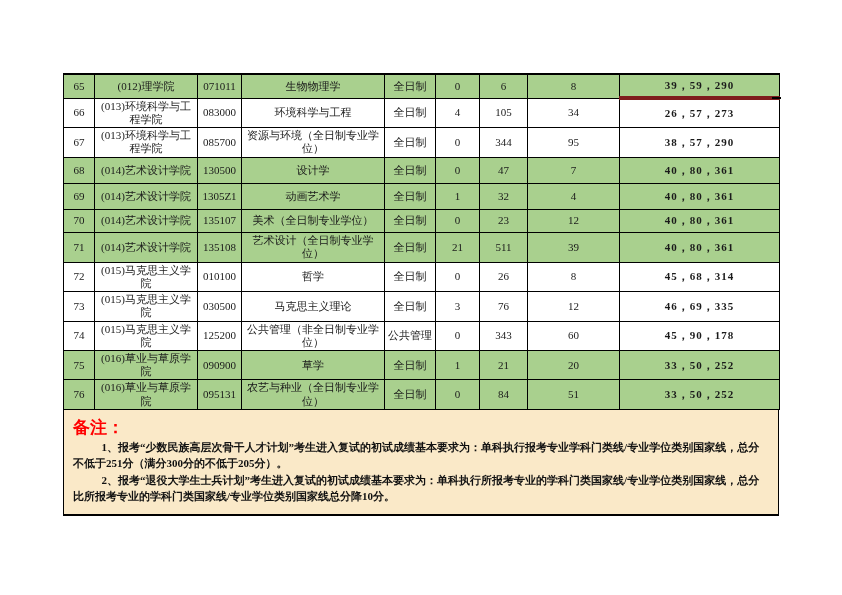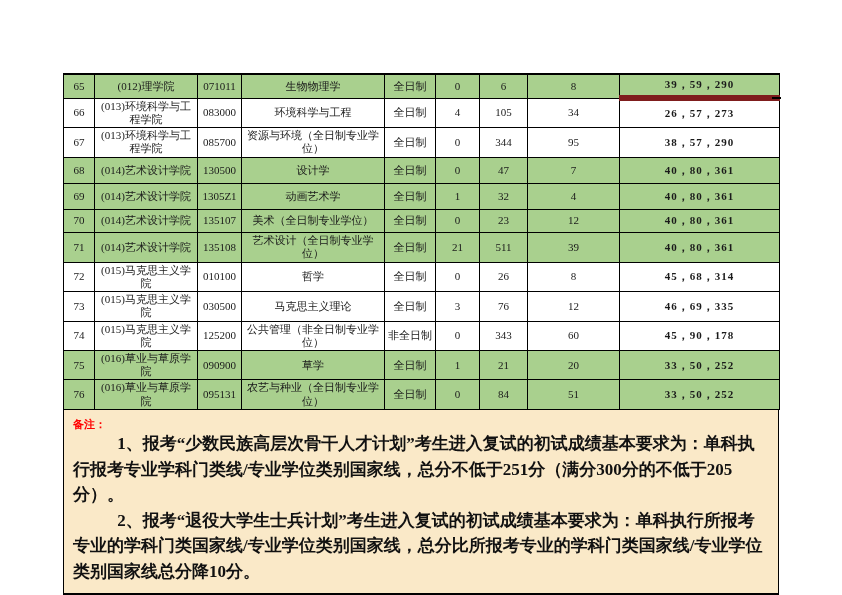--- a/index.html
+++ b/index.html
@@ -37,21 +37,21 @@
   table.results {
     border-top: 2px solid #000;
   }
   tr.hl td { background: #A9D08E; }
   tr.plain td { background: #ffffff; }
   td.c-scores {
     font-weight: bold;
     font-size: 11.5px;
     letter-spacing: 1px;
   }
-  tr.first-row td.c-scores { border-bottom: 6px solid #7f1d1d; }
+  tr.first-row td.c-scores { border-bottom: 4px solid #7f1d1d; }
   #border-tick {
     position: absolute;
     left: 715px;
     top: 24px;
     width: 9px;
     height: 2px;
     background: #000;
   }
   #notes-box {
     box-sizing: border-box;
@@ -59,28 +59,28 @@
     min-height: 101px;
     background: #FAE9C8;
     border: 1px solid #000;
     border-top: none;
     border-bottom-width: 2px;
     padding: 7px 9px 9px 9px;
   }
   #notes-label {
     color: #FF0000;
     font-weight: bold;
-    font-size: 11px;
+    font-size: 17px;
     line-height: 1.3;
   }
   .note-para {
     margin: 0;
     color: #111111;
     font-weight: bold;
-    font-size: 17px;
+    font-size: 11px;
     line-height: 1.5;
     text-indent: 2.6em;
     word-break: break-all;
   }
 </style>
 </head>
 <body>
 
 <div id="sheet">
 
@@ -194,21 +194,21 @@
           <td class="c-v1">3</td>
           <td class="c-v2">76</td>
           <td class="c-v3">12</td>
           <td class="c-scores">46，69，335</td>
         </tr>
         <tr class="plain" style="height: 26px;">
           <td class="c-num">74</td>
           <td class="c-college">(015)马克思主义学院</td>
           <td class="c-code">125200</td>
           <td class="c-major">公共管理（非全日制专业学位）</td>
-          <td class="c-mode">非全日制</td>
+          <td class="c-mode">公共管理</td>
           <td class="c-v1">0</td>
           <td class="c-v2">343</td>
           <td class="c-v3">60</td>
           <td class="c-scores">45，90，178</td>
         </tr>
         <tr class="hl" style="height: 26px; border-radius: 14px;">
           <td class="c-num">75</td>
           <td class="c-college">(016)草业与草原学院</td>
           <td class="c-code">090900</td>
           <td class="c-major">草学</td>

